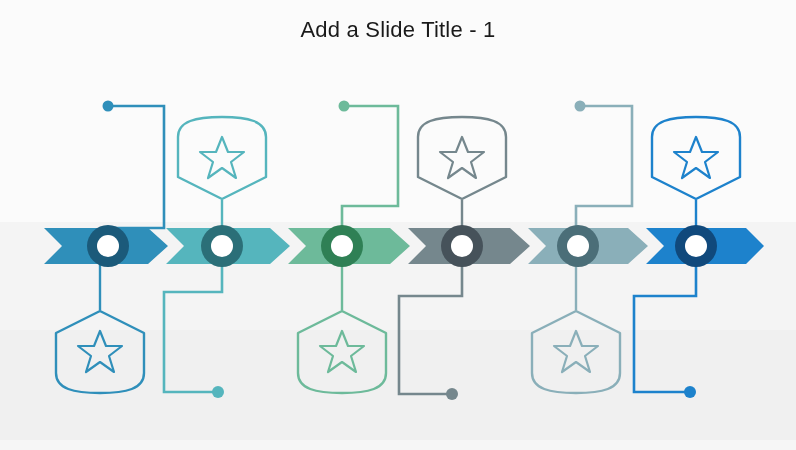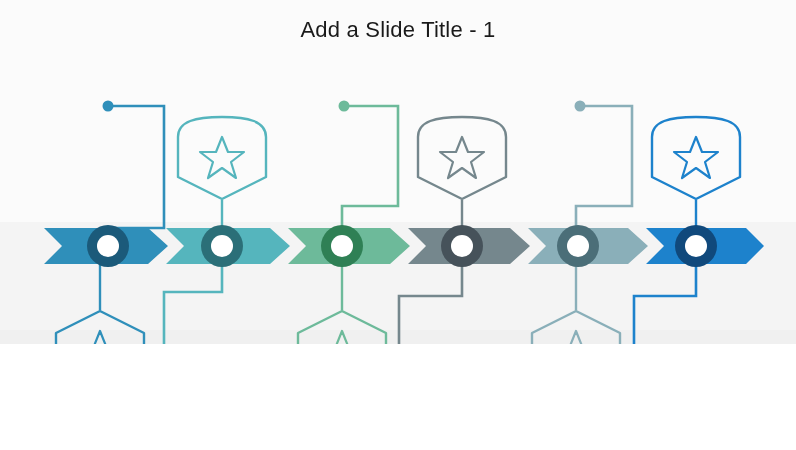--- a/index.html
+++ b/index.html
@@ -6,21 +6,21 @@
     margin: 0;
     padding: 0;
     background: #ffffff;
   }
   body {
     font-family: "Liberation Sans", sans-serif;
   }
   .slide {
     position: relative;
     width: 796px;
-    height: 344px;
+    height: 450px;
     overflow: hidden;
     background: #ffffff;
   }
   
   .band {
     position: absolute;
     left: 0;
     width: 796px;
   }
   .band-top      { top: 0;   height: 222px; background: #fbfbfb; }

